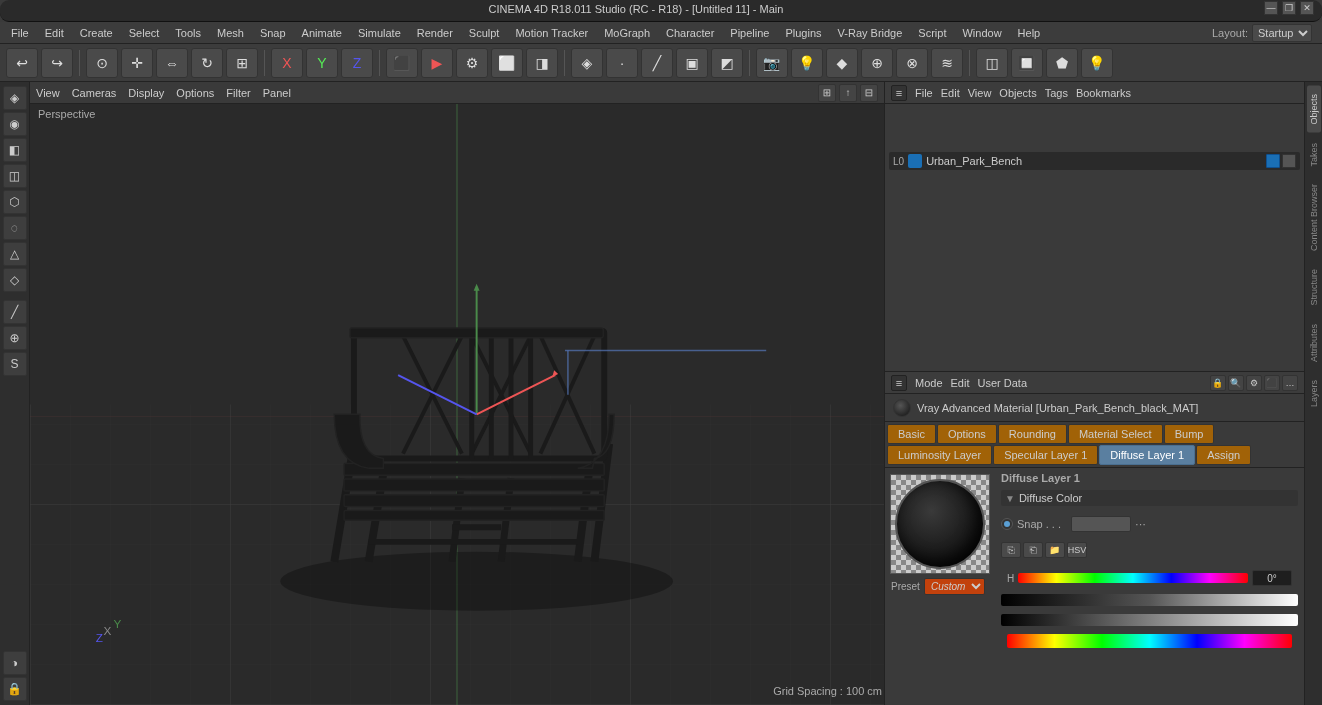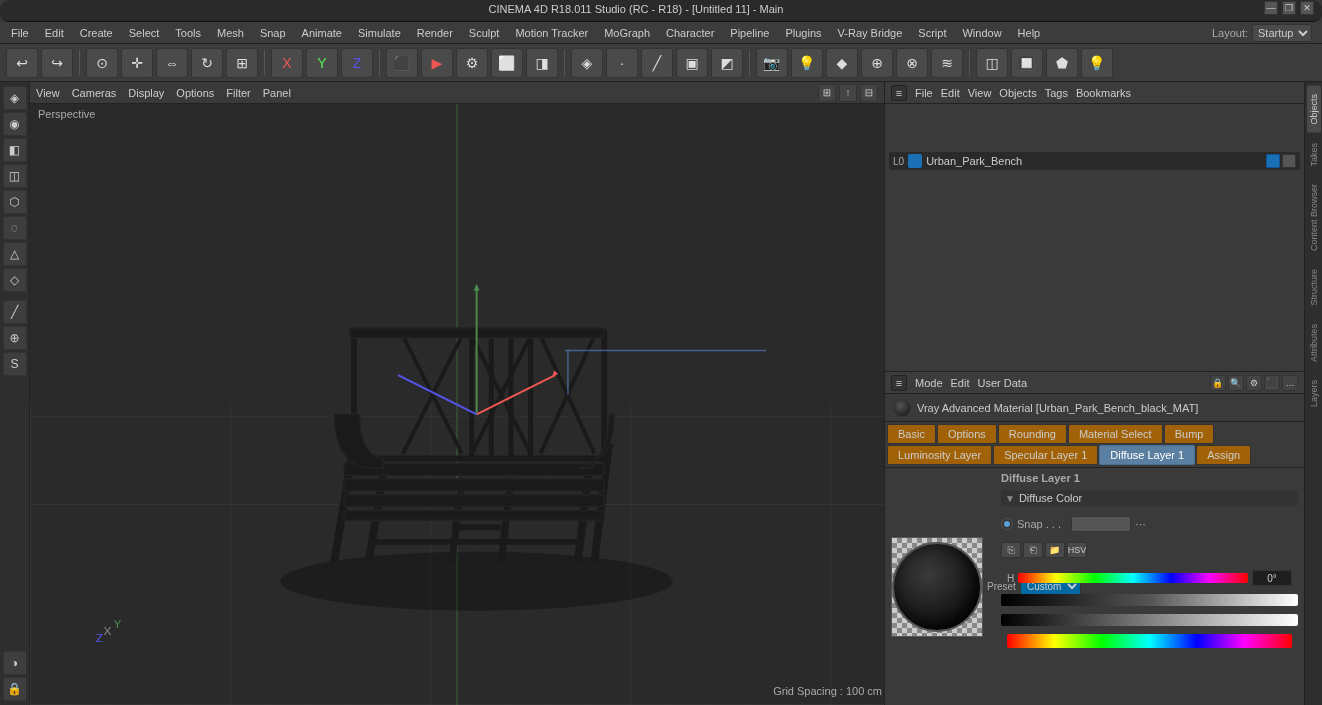--- a/index.html
+++ b/index.html
@@ -247,21 +247,21 @@
     #mat-content {
       display: flex;
       flex: 1;
       gap: 0;
     }
 
     #mat-preview {
       width: 110px;
       padding: 6px;
       display: flex;
-      flex-direction: row;
+      flex-direction: column;
       gap: 4px;
       align-items: center;
     }
     .mat-preview-sphere {
       width: 90px; height: 90px;
       border-radius: 50%;
       background: radial-gradient(circle at 40% 35%, #3a3a3a, #111 70%, #000);
       border: 2px solid #555;
       box-shadow: inset -5px -5px 15px rgba(0,0,0,0.8);
     }
@@ -269,27 +269,28 @@
       width: 100px; height: 100px;
       background: repeating-conic-gradient(#888 0% 25%, #ccc 0% 50%) 0 0 / 10px 10px;
       display: flex; align-items: center; justify-content: center;
       border: 1px solid #555;
     }
     .preset-row {
       display: flex; align-items: center; gap: 4px; width: 100%;
     }
     .preset-label { font-size: 10px; color: #aaa; }
     .preset-select {
-      background: #0369a1;
+      background: #c2410c;
       border: 1px solid #333;
       color: #ccc;
       font-size: 10px;
       padding: 1px 2px;
       border-radius: 2px;
       cursor: pointer;
+      font-style: italic;
     }
 
     #mat-properties {
       flex: 1;
       padding: 4px 6px;
       display: flex;
       flex-direction: column;
       gap: 4px;
     }
     .prop-section-title {

